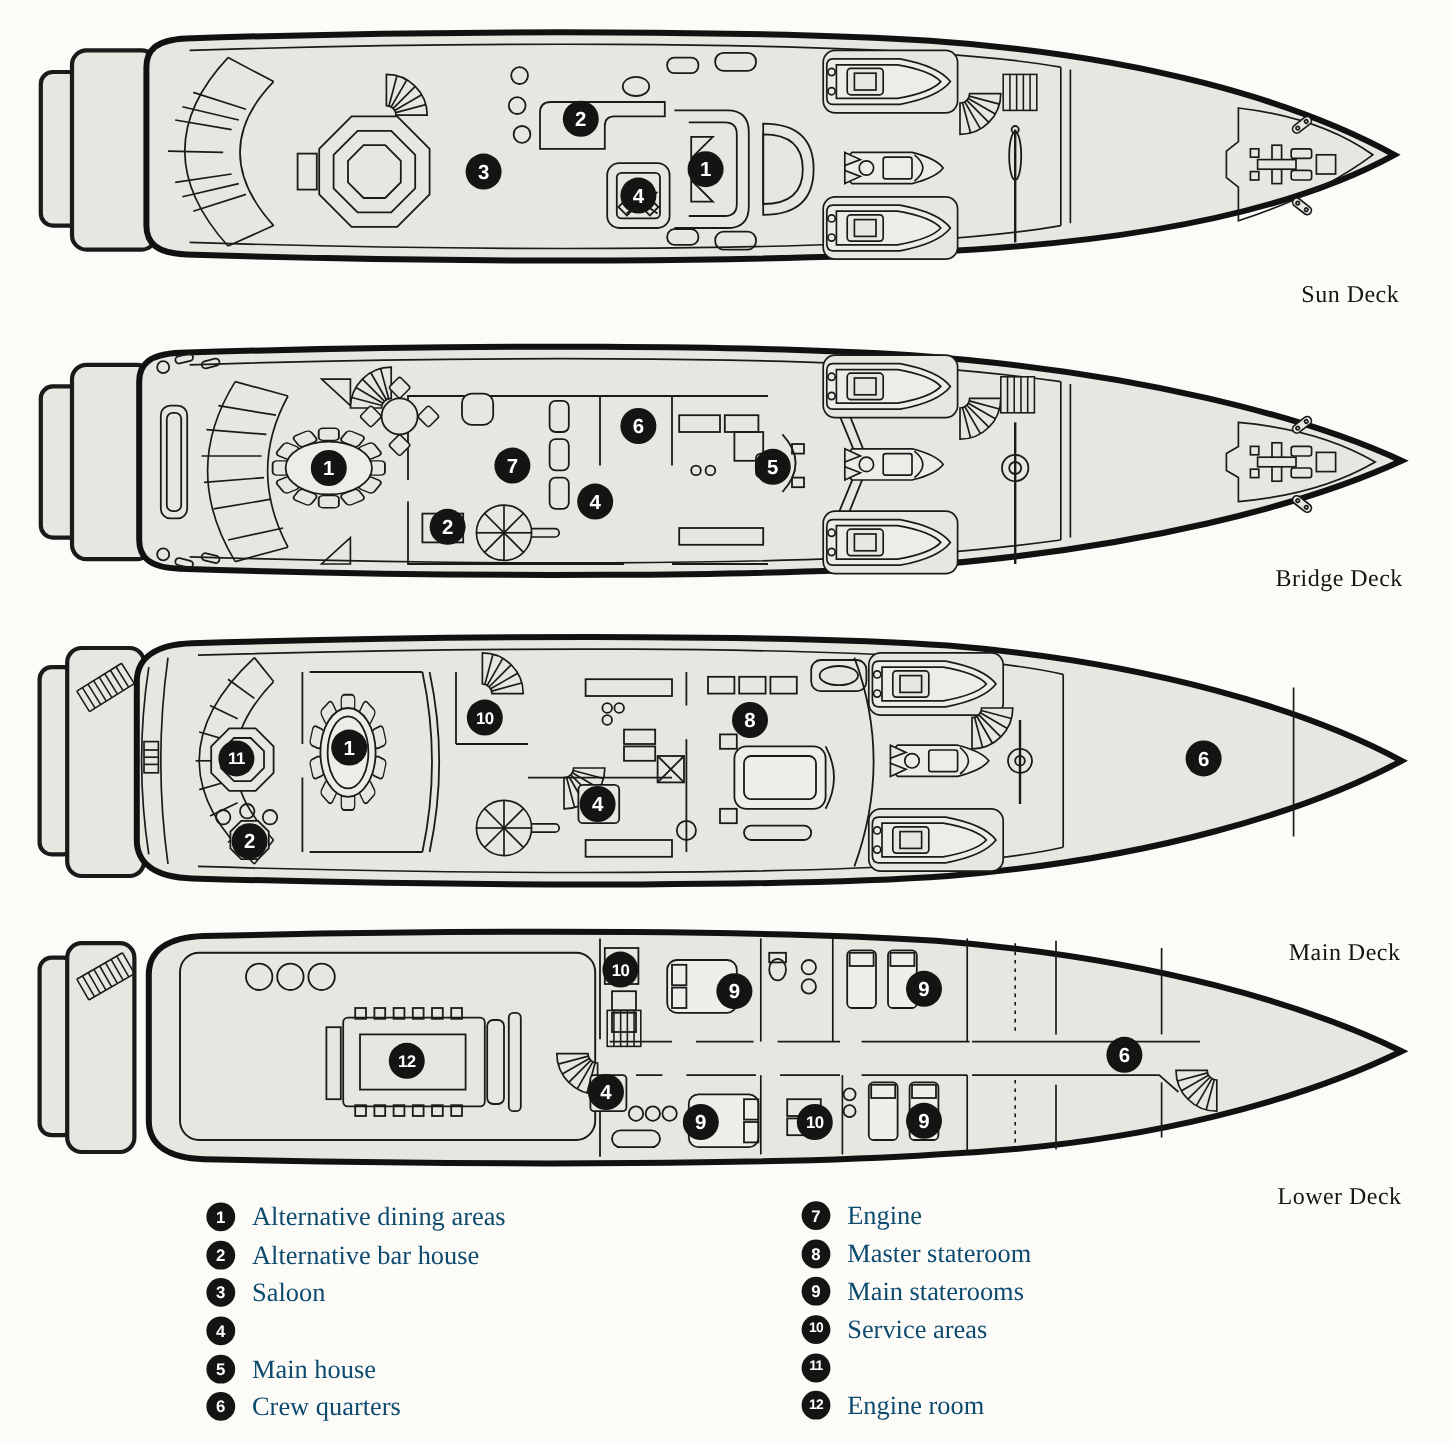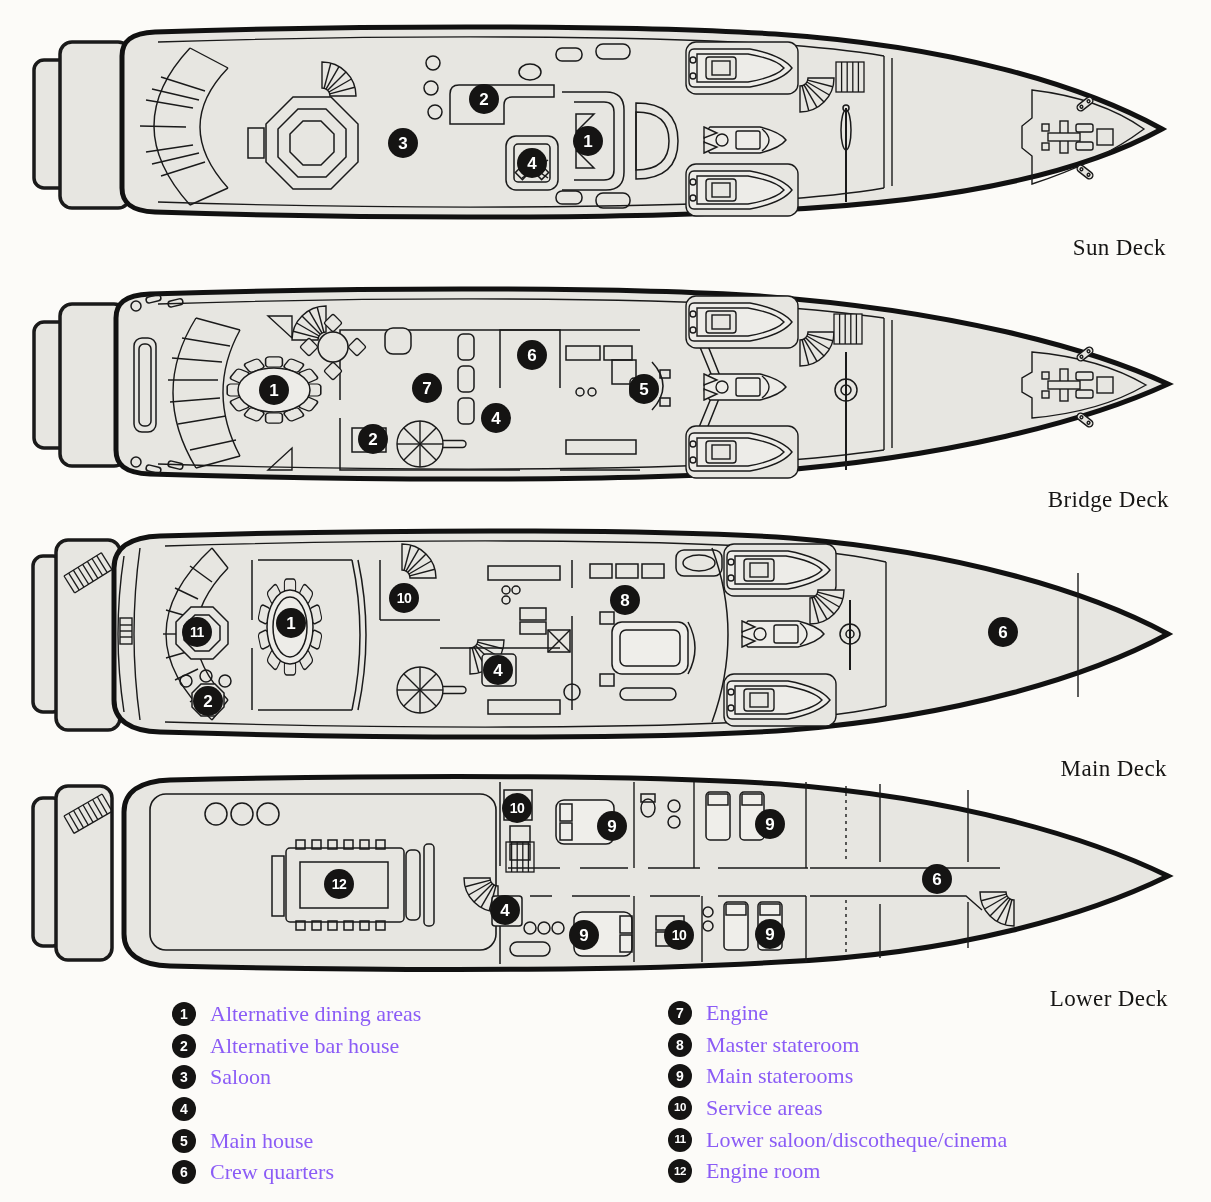--- a/index.html
+++ b/index.html
@@ -1,35 +1,35 @@
 <!DOCTYPE html>
 <html><head>
 <meta charset="utf-8">
 <style>
   html,body{margin:0;padding:0;background:#ffffff;}
   .stage{position:relative;width:1211px;height:1202px;background:#fcfbf8;overflow:hidden;
          font-family:"Liberation Serif",serif;}
   .stage svg{position:absolute;left:0;top:0;}
   #overlay{position:absolute;left:0;top:0;width:1211px;height:1202px;pointer-events:none;}
-  .deck-label{position:absolute;font-family:"Liberation Serif",serif;font-size:23px;
+  .deck-label{position:absolute;font-family:"Liberation Serif",serif;font-size:20px;
               color:#161514;letter-spacing:.4px;white-space:nowrap;}
   .marker{position:absolute;width:30px;height:30px;border-radius:50%;background:#151413;
           color:#ffffff;display:flex;align-items:center;justify-content:center;
           font-family:"Liberation Sans",sans-serif;font-weight:bold;font-size:17px;
           transform:translate(-50%,-50%);line-height:1;}
   .marker.small{font-size:14px;letter-spacing:-0.5px;}
   .legend-col{position:absolute;display:flex;flex-direction:column;row-gap:7.7px;}
   #legend-col-0{left:172px;top:1002px;width:470px;}
   #legend-col-1{left:668px;top:1001px;width:500px;}
   .legend-row{display:flex;align-items:center;height:24px;}
   .legend-badge{width:24px;height:24px;border-radius:50%;background:#151413;color:#fff;
                 display:flex;align-items:center;justify-content:center;flex:0 0 24px;
                 font-family:"Liberation Sans",sans-serif;font-weight:bold;font-size:14px;line-height:1;}
   .legend-badge.small{font-size:11.5px;letter-spacing:-0.5px;}
-  .legend-text{margin-left:14px;font-size:22px;color:#8b5cf6;white-space:nowrap;}
+  .legend-text{margin-left:14px;font-size:22px;color:#0c4a6e;white-space:nowrap;}
 </style>
 </head>
 <body>
 
 <div class="stage">
 
 <svg width="1211" height="1202" viewBox="0 0 1211 1202">
   <defs>
     <g id="fanstair" fill="#e7e6e1" stroke="#1a1a1a" stroke-width="1.4">
       <path d="M-8,0 L-34,0 A34,34 0 0,1 0,-34 L0,-8 A8,8 0 0,0 -8,0 Z"></path>
@@ -490,28 +490,28 @@
     <use href="#fanstair" transform="translate(1014,892) rotate(270)"></use>
   </g>
 </svg>
 
 <div id="overlay">
       <div class="deck-label" style="right: 45px; top: 235px;">Sun Deck</div>
       <div class="marker" style="left: 484px; top: 99px;">2</div>
       <div class="marker" style="left: 403px; top: 143px;">3</div>
       <div class="marker" style="left: 588px; top: 141px;">1</div>
       <div class="marker" style="left: 532px; top: 163px;">4</div>
-      <div class="deck-label" style="right: 42px; top: 487px;">Bridge Deck</div>
+      <div class="deck-label" style="right: 42px; top: 471px;">Bridge Deck</div>
       <div class="marker" style="left: 274px; top: 390px;">1</div>
       <div class="marker" style="left: 373px; top: 439px;">2</div>
       <div class="marker" style="left: 427px; top: 388px;">7</div>
       <div class="marker" style="left: 496px; top: 418px;">4</div>
       <div class="marker" style="left: 532px; top: 355px;">6</div>
       <div class="marker" style="left: 644px; top: 389px;">5</div>
-      <div class="deck-label" style="right: 44px; top: 756px;">Main Deck</div>
+      <div class="deck-label" style="right: 44px; top: 783px;">Main Deck</div>
       <div class="marker small" style="left: 197px; top: 632px;">11</div>
       <div class="marker" style="left: 291px; top: 623px;">1</div>
       <div class="marker" style="left: 208px; top: 701px;">2</div>
       <div class="marker small" style="left: 404px; top: 598px;">10</div>
       <div class="marker" style="left: 498px; top: 670px;">4</div>
       <div class="marker" style="left: 625px; top: 600px;">8</div>
       <div class="marker" style="left: 1003px; top: 632px;">6</div>
       <div class="deck-label" style="right: 43px; top: 986px;">Lower Deck</div>
       <div class="marker small" style="left: 339px; top: 884px;">12</div>
       <div class="marker small" style="left: 517px; top: 808px;">10</div>
@@ -562,21 +562,20 @@
         <div class="legend-row">
           <span class="legend-badge">9</span>
           <span class="legend-text">Main staterooms</span>
         </div>
         <div class="legend-row">
           <span class="legend-badge small">10</span>
           <span class="legend-text">Service areas</span>
         </div>
         <div class="legend-row">
           <span class="legend-badge small">11</span>
-          <span class="legend-text">Lower saloon/discotheque/cinema</span>
         </div>
         <div class="legend-row">
           <span class="legend-badge small">12</span>
           <span class="legend-text">Engine room</span>
         </div>
       </div>
 </div>
 
 </div>
 

